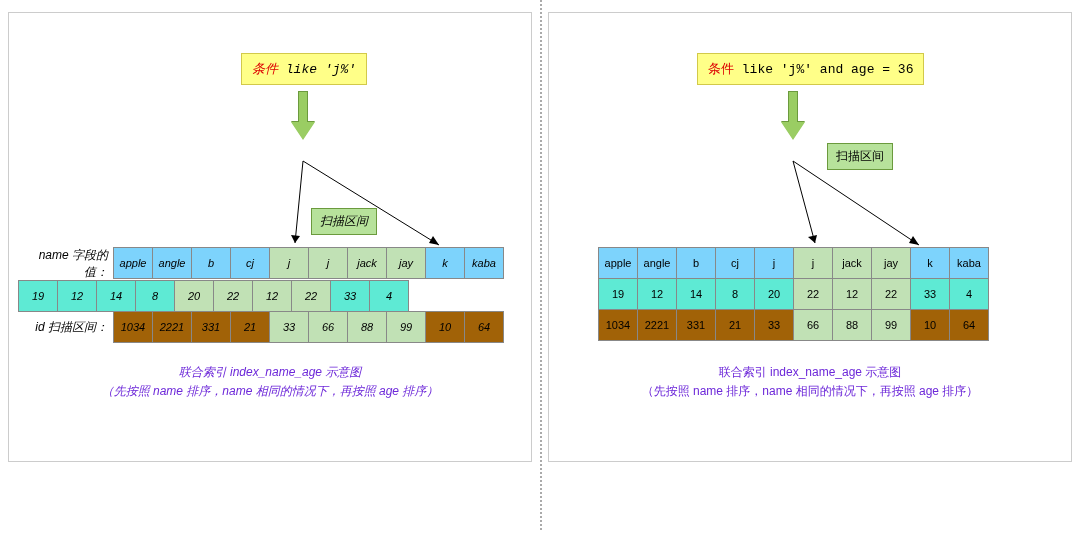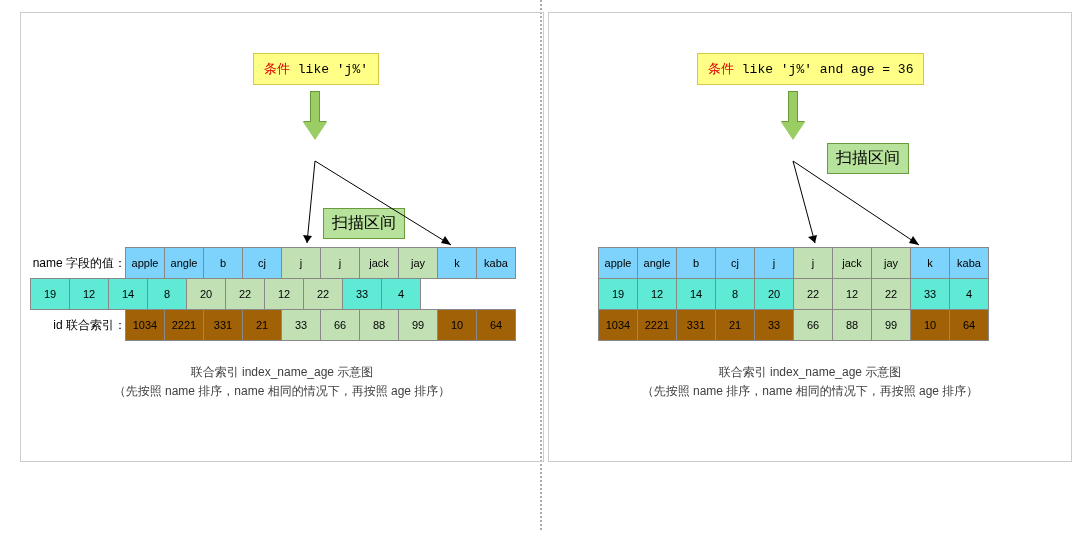--- a/index.html
+++ b/index.html
@@ -13,21 +13,21 @@
     height: 542px;
     position: relative;
   }
   .half {
     position: absolute;
     top: 12px;
     width: 524px;
     height: 450px;
     border: 1px solid #ccc;
   }
-  .left-half  { left: 20px; }
+  .left-half  { left: 8px; font-style: italic; }
   .right-half { left: 548px; }
 
   
   .vsep {
     position: absolute;
     left: 540px;
     top: 0;
     height: 530px;
     border-left: 2px dotted #aaa;
   }
@@ -78,38 +78,39 @@
     border-top:18px solid #6b9a3d;
     z-index:-1;
   }
 
   
   .scan-label {
     position: absolute;
     padding: 4px 8px;
     background: #b7e29b;
     border: 1px solid #6b9a3d;
-    font-size: 16px;
+    font-size: 12px;
     white-space: nowrap;
   }
 
   
   .tbl {
     position: absolute;
     display: flex;
     flex-direction: column;
   }
   .tbl-row {
     display: flex;
     align-items: stretch;
     margin-bottom: -1px;
   }
   .row-label {
     width: 95px;
     text-align: right;
+    padding-right: 6px;
     font-size: 12px;
     display: flex;
     align-items: center;
     justify-content: flex-end;
     color: #000;
   }
   .cell {
     width: 40px;
     height: 32px;
     border: 1px solid #888;
@@ -126,21 +127,21 @@
   .cell.hl-name, .cell.hl-age { background: #c1e1b5 !important; }
   .cell.hl-id { background: #c1e1b5 !important; }
 
   
   .caption {
     position: absolute;
     width: 100%;
     text-align: center;
     font-size: 12px;
     line-height: 1.6;
-    color: #404040;
+    color: #6d28d9;
   }
 
   
   .ptr-svg {
     position: absolute;
     pointer-events: none;
     overflow: visible;
   }
   .ptr-svg line { stroke: #000; stroke-width: 1; }
   .ptr-svg polygon { fill: #000; }
@@ -193,21 +194,21 @@
         <div class="cell">14</div>
         <div class="cell">8</div>
         <div class="cell hl-age">20</div>
         <div class="cell hl-age">22</div>
         <div class="cell hl-age">12</div>
         <div class="cell hl-age">22</div>
         <div class="cell">33</div>
         <div class="cell">4</div>
       </div>
       <div class="tbl-row row-id">
-        <div class="row-label">id 联合索引：</div>
+        <div class="row-label">id 扫描区间：</div>
         <div class="cell">1034</div>
         <div class="cell">2221</div>
         <div class="cell">331</div>
         <div class="cell">21</div>
         <div class="cell hl-id">33</div>
         <div class="cell hl-id">66</div>
         <div class="cell hl-id">88</div>
         <div class="cell hl-id">99</div>
         <div class="cell">10</div>
         <div class="cell">64</div>

